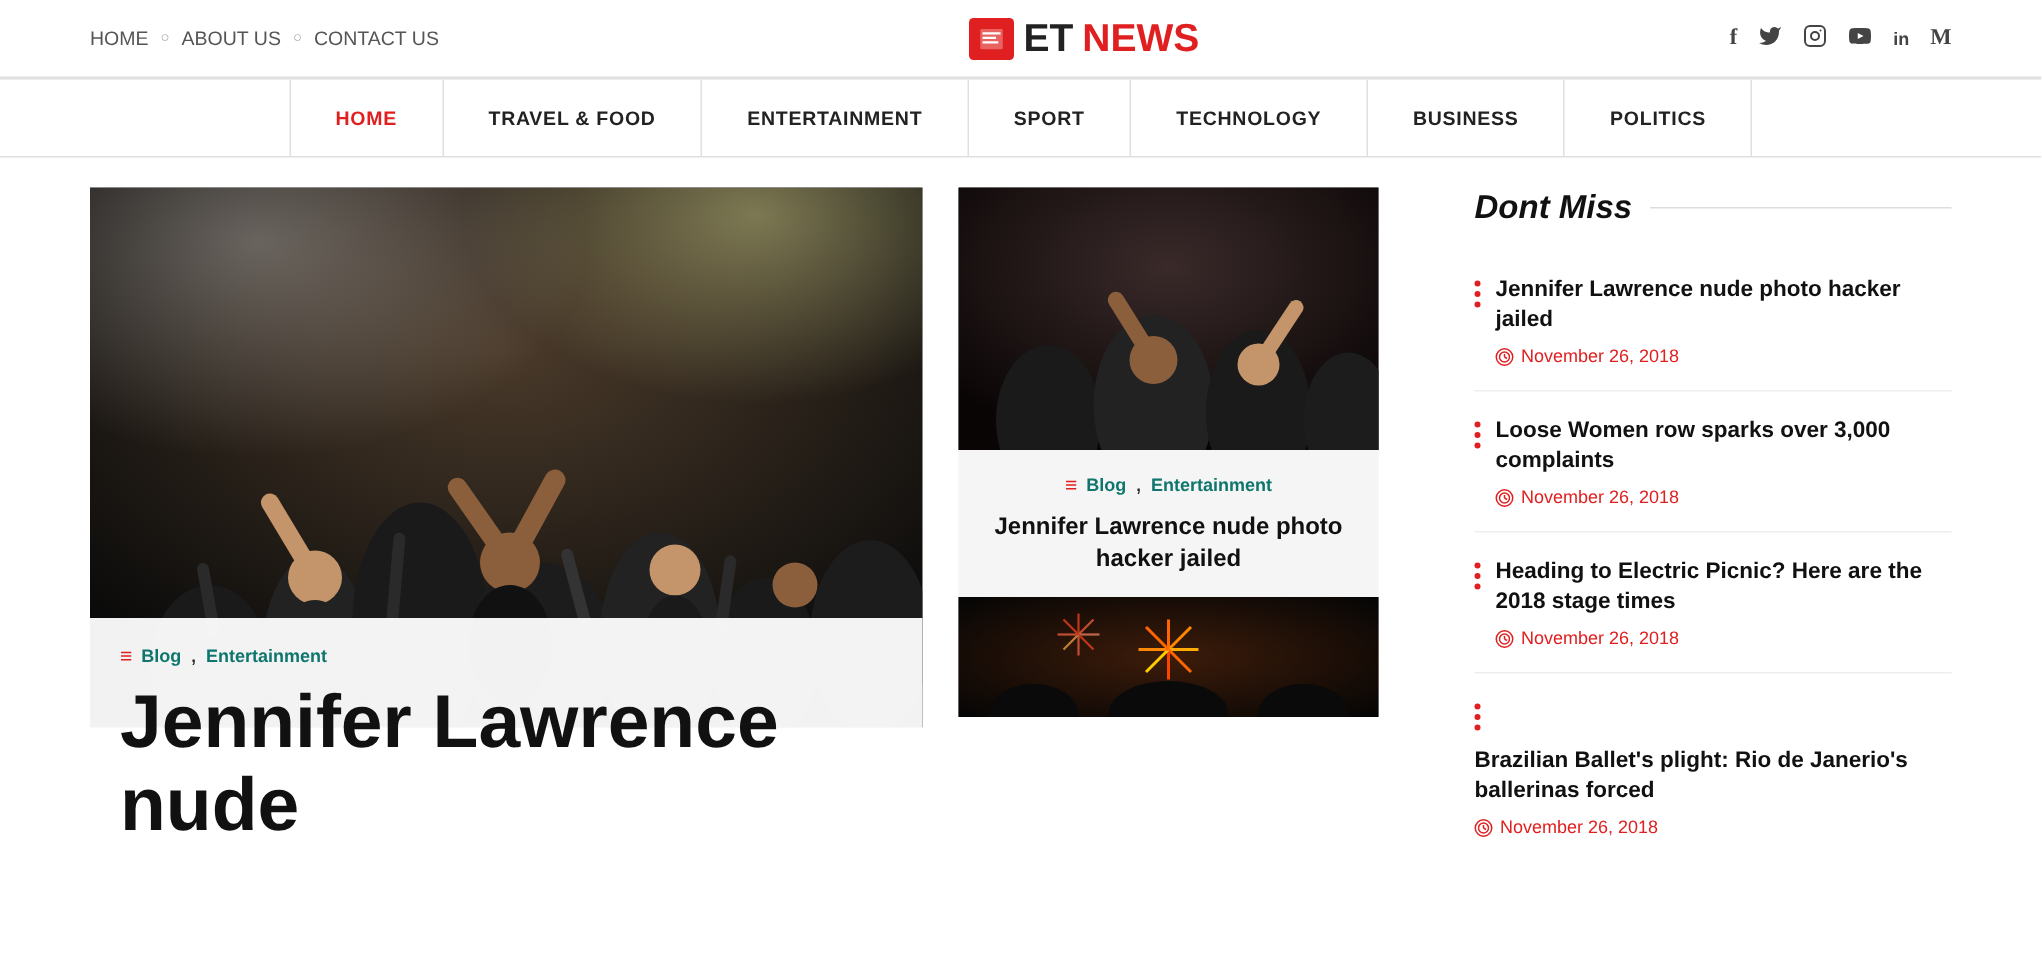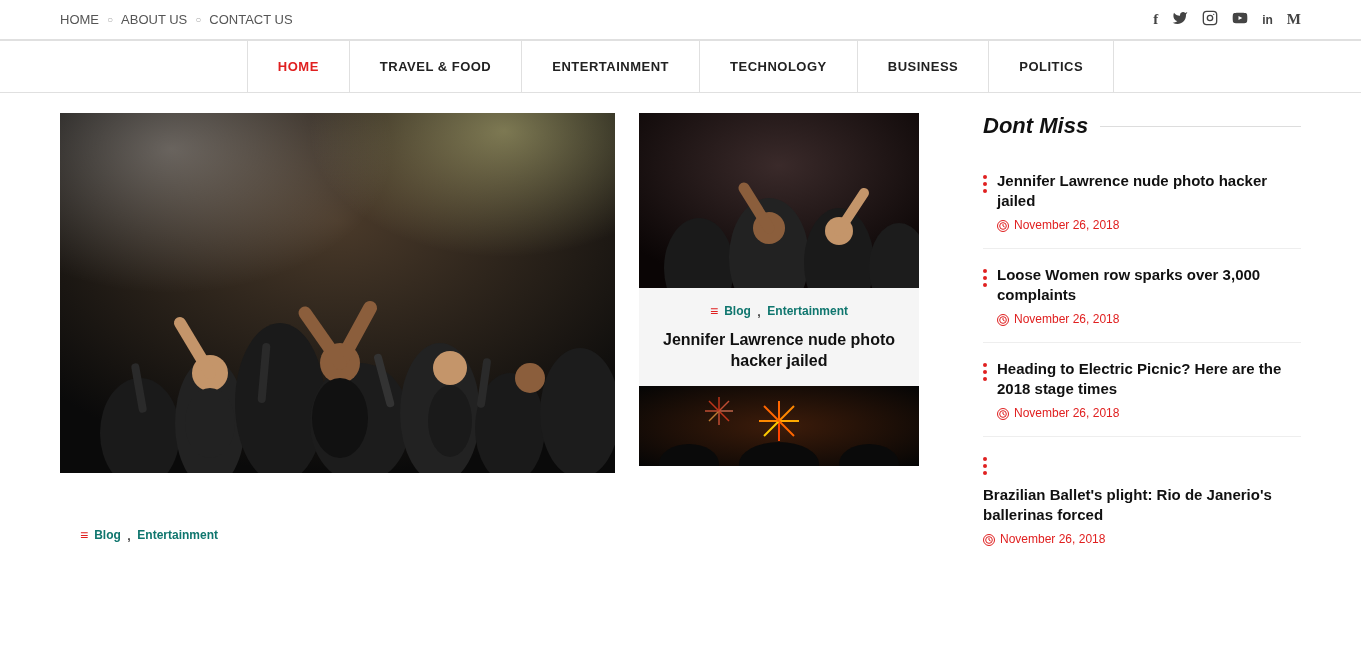--- a/index.html
+++ b/index.html
@@ -257,20 +257,32 @@
 
 <div class="top-bar">
   <div class="top-nav">
     <a href="#">HOME</a>
     <span class="sep">○</span>
     <a href="#">ABOUT US</a>
     <span class="sep">○</span>
     <a href="#">CONTACT US</a>
   </div>
 
+  <a href="#" class="logo">
+    <div class="logo-icon">
+      <svg viewBox="0 0 24 24">
+        <rect x="2" y="3" width="20" height="18" rx="1" fill="white" opacity="0.3"></rect>
+        <rect x="4" y="6" width="16" height="2" fill="white"></rect>
+        <rect x="4" y="10" width="12" height="2" fill="white"></rect>
+        <rect x="4" y="14" width="14" height="2" fill="white"></rect>
+      </svg>
+    </div>
+    <span class="logo-et">ET</span>
+    <span class="logo-news">NEWS</span>
+  </a>
 
   <div class="social-icons">
     <a href="#" class="social-icon" style="font-weight:900; font-family: serif;">f</a>
     <a href="#" class="social-icon">
       <svg width="16" height="16" viewBox="0 0 24 24" fill="currentColor">
           <path d="M23 3a10.9 10.9 0 01-3.14 1.53 4.48 4.48 0 00-7.86 3v1A10.66 10.66 0 013 4s-4 9 5 13a11.64 11.64 0 01-7 2c9 5 20 0 20-11.5a4.5 4.5 0 00-.08-.83A7.72 7.72 0 0023 3z"></path>
         </svg>
     </a>
     <a href="#" class="social-icon">
       <svg width="16" height="16" viewBox="0 0 24 24" fill="none" stroke="currentColor" stroke-width="2">
@@ -286,20 +298,21 @@
     </a>
     <a href="#" class="social-icon" style="font-size:12px; font-weight:900;text-align:center;">in</a>
     <a href="#" class="social-icon" style="font-size:15px; font-weight:900; font-family: Georgia, serif;">M</a>
   </div>
 </div>
 
 <nav class="main-nav">
   <a href="#" class="active">HOME</a>
   <a href="#">TRAVEL &amp; FOOD</a>
   <a href="#">ENTERTAINMENT</a>
+  <a href="#">SPORT</a>
   <a href="#">TECHNOLOGY</a>
   <a href="#">BUSINESS</a>
   <a href="#">POLITICS</a>
 </nav>
 
 <div class="content">
 
   <div class="main-featured">
     <div class="featured-img img-concert-1">
       
@@ -350,20 +363,21 @@
         <ellipse cx="390" cy="308" rx="22" ry="36" fill="#1a1a1a"></ellipse>
       </svg>
     </div>
     <div class="featured-caption">
       <div class="featured-tags">
         <span class="tag-icon">≡</span>
         <a href="#" class="tag-link">Blog</a>
         <span>,</span>
         <a href="#" class="tag-link">Entertainment</a>
       </div>
+      <div class="featured-title">Jennifer Lawrence nude</div>
     </div>
   </div>
 
   <div class="middle-col">
 
     <div class="article-card">
       <div class="article-card-img img-concert-2">
         <svg width="100%" height="175" viewBox="0 0 280 175" preserveAspectRatio="xMidYMid slice">
           <defs>
             <radialGradient id="bg2" cx="50%" cy="30%" r="70%">

